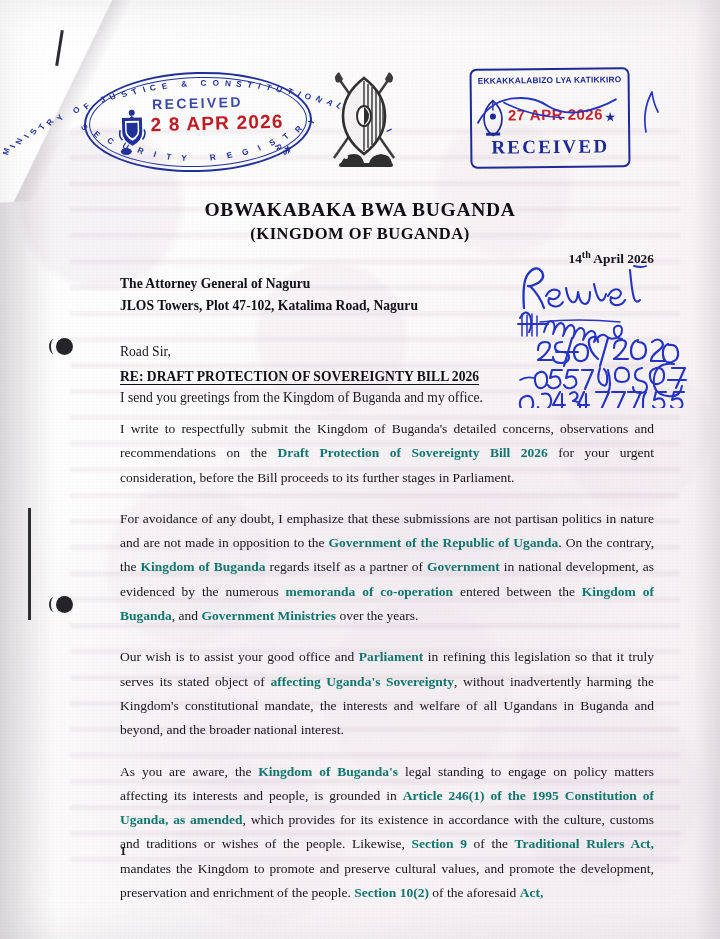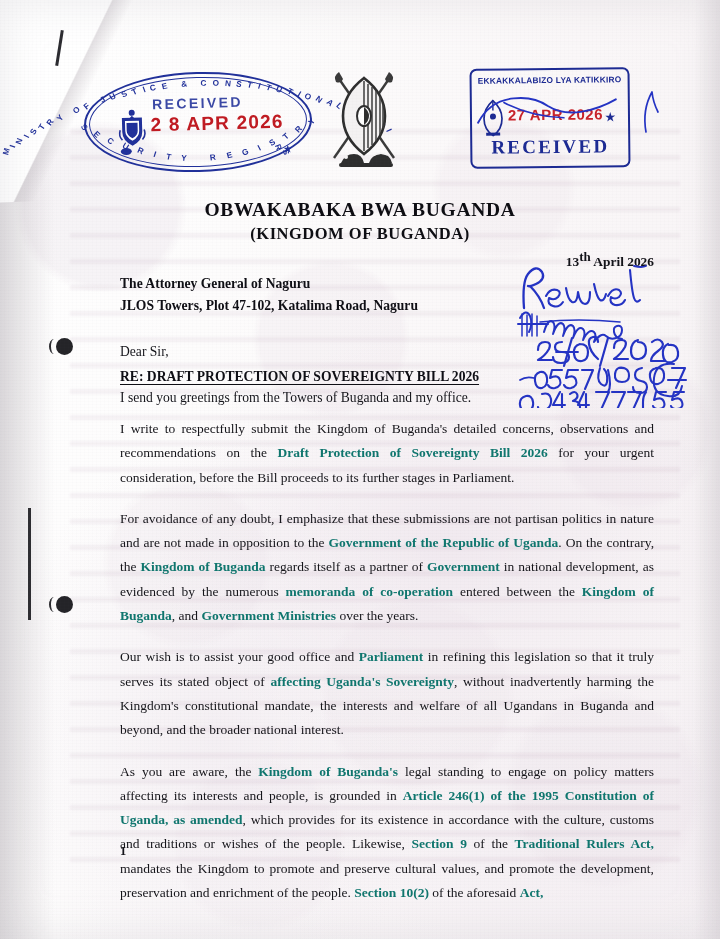--- a/index.html
+++ b/index.html
@@ -276,21 +276,21 @@
   
   .date-line {
     position: absolute;
     right: 66px; top: 249px;
     font-family: "Liberation Serif", serif;
     font-weight: 700;
     font-size: 13.4px;
     color: #121218;
   }
   .date-line sup {
-    font-size: 13px;
+    font-size: 10px;
     vertical-align: super;
     text-align: center;
   }
 
   
   .addressee {
     position: absolute;
     left: 120px; top: 273px;
     font-family: "Liberation Serif", serif;
     font-weight: 700;
@@ -467,30 +467,30 @@
 
   <svg class="edge-scrawl" viewBox="0 0 40 46">
     <path class="hw-ink" d="M16 44 q-4 -22 6 -40 q1 10 6 20" stroke-width="1.7"></path>
   </svg>
 
   <div class="masthead">
     <div class="line1">OBWAKABAKA BWA BUGANDA</div>
     <div class="line2">(KINGDOM OF BUGANDA)</div>
   </div>
 
-  <div class="date-line"><span>13</span><sup>th</sup><span> April 2026</span></div>
+  <div class="date-line"><span>14</span><sup>th</sup><span> April 2026</span></div>
 
   <div class="addressee">
     <div>The Attorney General of Naguru</div>
     <div>JLOS Towers, Plot 47-102, Katalima Road, Naguru</div>
   </div>
 
-  <div class="salutation">Dear Sir,</div>
+  <div class="salutation">Road Sir,</div>
   <div class="subject">RE: DRAFT PROTECTION OF SOVEREIGNTY BILL 2026</div>
-  <div class="greeting">I send you greetings from the Towers of Buganda and my office.</div>
+  <div class="greeting">I send you greetings from the Kingdom of Buganda and my office.</div>
 
   <div class="body-block" id="body-block">
       <p><span>I write to respectfully submit the Kingdom of Buganda's detailed concerns, observations and recommendations on the </span><b>Draft Protection of Sovereignty Bill 2026</b><span> for your urgent consideration, before the Bill proceeds to its further stages in Parliament.</span></p>
       <p><span>For avoidance of any doubt, I emphasize that these submissions are not partisan politics in nature and are not made in opposition to the </span><b>Government of the Republic of Uganda</b><span>. On the contrary, the </span><b>Kingdom of Buganda</b><span> regards itself as a partner of </span><b>Government</b><span> in national development, as evidenced by the numerous </span><b>memoranda of co-operation</b><span> entered between the </span><b>Kingdom of Buganda</b><span>, and </span><b>Government Ministries</b><span> over the years.</span></p>
       <p><span>Our wish is to assist your good office and </span><b>Parliament</b><span> in refining this legislation so that it truly serves its stated object of </span><b>affecting Uganda's Sovereignty</b><span>, without inadvertently harming the Kingdom's constitutional mandate, the interests and welfare of all Ugandans in Buganda and beyond, and the broader national interest.</span></p>
       <p><span>As you are aware, the </span><b>Kingdom of Buganda's</b><span> legal standing to engage on policy matters affecting its interests and people, is grounded in </span><b>Article 246(1) of the 1995 Constitution of Uganda, as amended</b><span>, which provides for its existence in accordance with the culture, customs and traditions or wishes of the people. Likewise, </span><b>Section 9</b><span> of the </span><b>Traditional Rulers Act,</b><span> mandates the Kingdom to promote and preserve cultural values, and promote the development, preservation and enrichment of the people. </span><b>Section 10(2)</b><span> of the aforesaid </span><b>Act,</b></p>
     </div>
 
   <div class="page-number">1</div>
 

